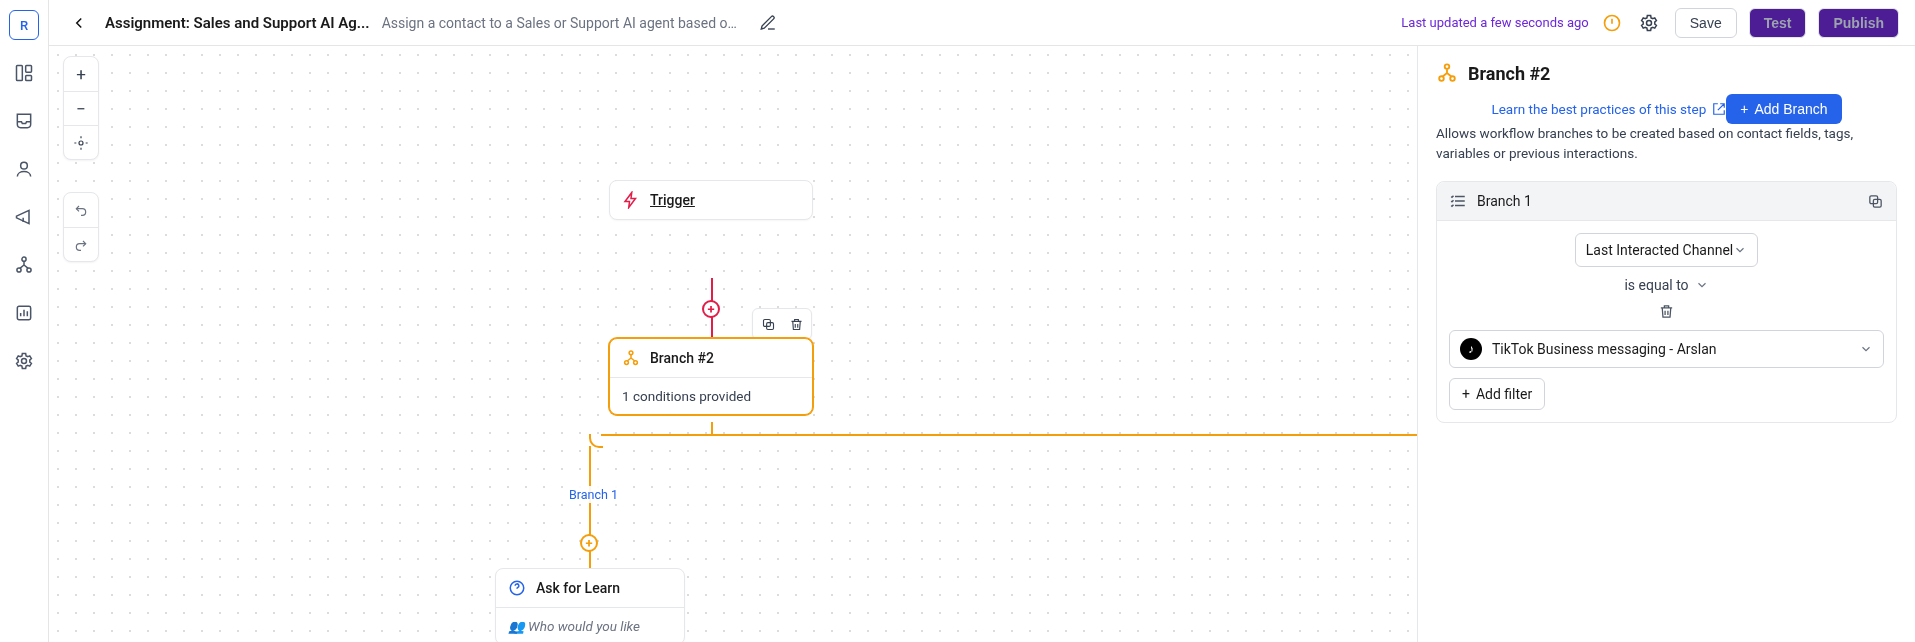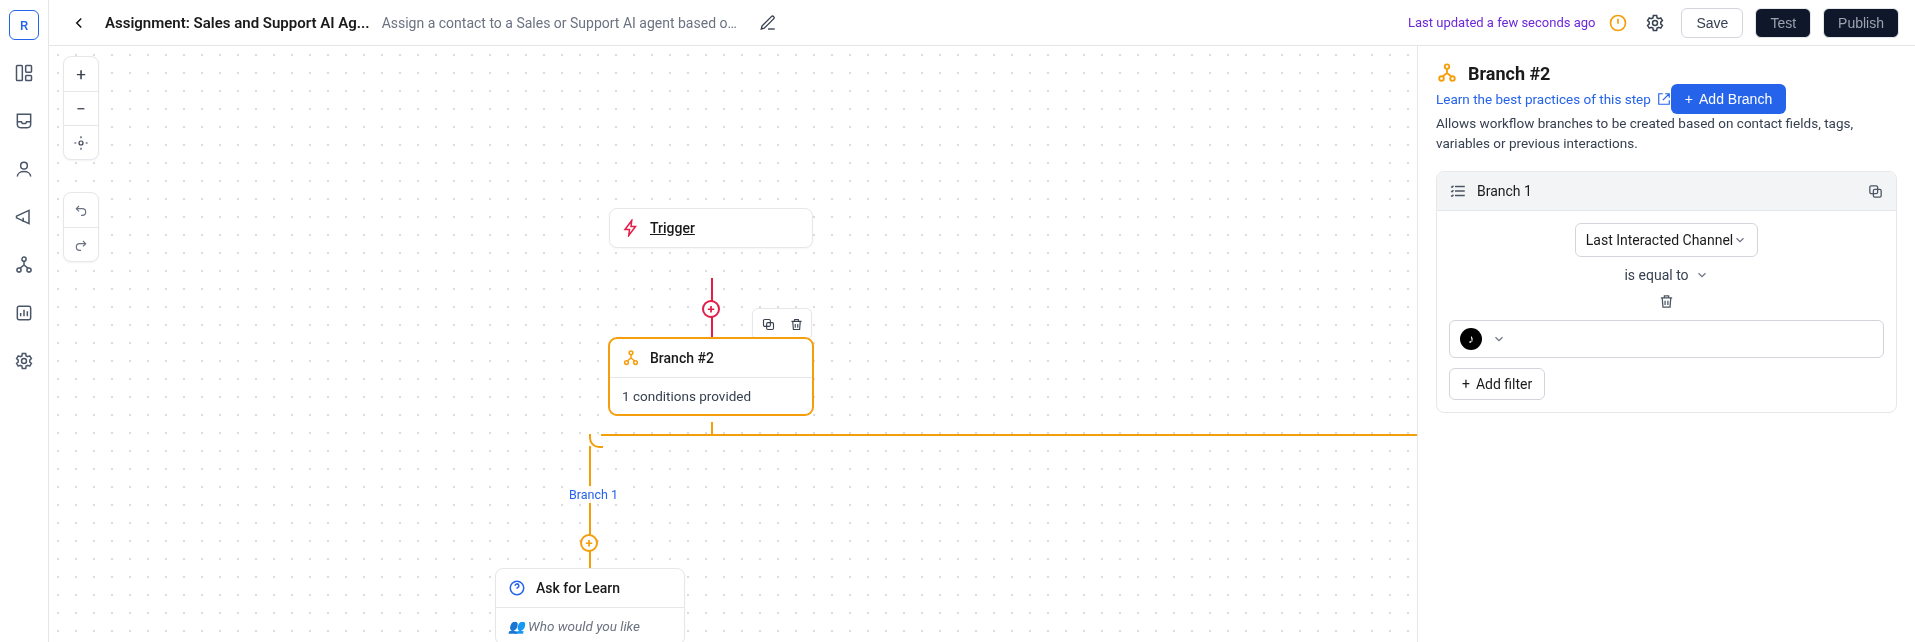--- a/index.html
+++ b/index.html
@@ -19,21 +19,21 @@
 .header { height: 46px; border-bottom: 1px solid #e5e5e5; display: flex; align-items: center; padding: 0 16px; gap: 12px; }
 .header .back { width: 28px; height: 28px; display: flex; align-items: center; justify-content: center; cursor: pointer; }
 .header .title { font-weight: 600; font-size: 15px; color: #1a1a1a; max-width: 280px; white-space: nowrap; overflow: hidden; text-overflow: ellipsis; }
 .header .subtitle { color: #6b7280; font-size: 14px; max-width: 360px; white-space: nowrap; overflow: hidden; text-overflow: ellipsis; }
 .header .edit-btn { width: 28px; height: 28px; display: flex; align-items: center; justify-content: center; cursor: pointer; color: #374151; }
 .header .spacer { flex: 1; }
 .header .upd { color: #6d28d9; font-size: 13px; }
 .header .warn { color: #f59e0b; width: 22px; height: 22px; display: flex; align-items: center; justify-content: center; }
 .header .gear { width: 28px; height: 28px; display: flex; align-items: center; justify-content: center; cursor: pointer; color: #374151; }
 .header .hbtn { border: 1px solid #d1d5db; background: #fff; border-radius: 6px; padding: 6px 14px; font-size: 14px; color: #374151; cursor: pointer; }
-.header .hbtn.disabled { background: #0f172a; color: #9ca3af; border-color: #e5e7eb; cursor: default; }
+.header .hbtn.disabled { background: #4c1d95; color: #9ca3af; border-color: #e5e7eb; cursor: default; font-weight: bold; }
 
 .body { flex: 1; display: flex; position: relative; }
 
 
 .canvas-wrap { flex: 1; position: relative; background: #fff; overflow: hidden; }
 .dotgrid { position: absolute; inset: 0; background-image: radial-gradient(#dcdcdc 1px, transparent 1px); background-size: 18px 18px; }
 
 .zoom-panel { position: absolute; left: 14px; top: 10px; width: 36px; border: 1px solid #e5e7eb; border-radius: 8px; background: #fff; box-shadow: 0 1px 2px rgba(0,0,0,.05); display:flex; flex-direction: column; }
 .zoom-panel .zbtn { height: 34px; display: flex; align-items: center; justify-content: center; cursor: pointer; font-size: 17px; color: #374151; }
 .zoom-panel .zbtn + .zbtn { border-top: 1px solid #e5e7eb; }
@@ -60,21 +60,21 @@
 
 .conn-v { position: absolute; width: 2px; background: #e11d48; }
 .conn-v.orange { background: #f59e0b; }
 .plus-dot { position: absolute; width: 18px; height: 18px; border-radius: 50%; border: 2px solid #e11d48; background: #fff; display:flex; align-items:center; justify-content:center; color:#e11d48; font-size:13px; font-weight:700; cursor: pointer; }
 .plus-dot.orange { border-color: #f59e0b; color: #f59e0b; }
 
 
 .panel { width: 498px; border-left: 1px solid #e5e7eb; padding: 16px 18px; overflow: auto; }
 .panel .ptitle { display: flex; align-items: center; gap: 10px; font-size: 18px; font-weight: 700; }
 .panel .ptitle .picn { color: #f59e0b; }
-.panel .row1 { display: flex; align-items: center; justify-content: flex-start; }
+.panel .row1 { display: flex; align-items: center; justify-content: center; margin-top: 10px; }
 .panel .learn { color: #2563eb; font-size: 13.5px; display: inline-flex; align-items: center; gap: 6px; text-decoration: none; cursor: pointer; }
 .panel .addbranch { background: #2563eb; color: #fff; border: none; border-radius: 6px; padding: 7px 14px; font-size: 14px; display: inline-flex; align-items: center; gap: 6px; cursor: pointer; }
 .panel .desc { color: #374151; font-size: 13.5px; margin-top: 0; line-height: 1.45; }
 
 .bblock { border: 1px solid #e5e7eb; border-radius: 8px; margin-top: 18px; }
 .bhead { background: #f3f4f6; border-bottom: 1px solid #e5e7eb; border-radius: 8px 8px 0 0; padding: 10px 12px; display: flex; align-items: center; gap: 10px; }
 .bhead .bname { flex:1; font-size: 14px; }
 .bhead .copy { cursor:pointer; color:#4b5563; }
 .bbody { padding: 12px; display: flex; flex-direction: column; gap: 10px; }
 .frow { display: flex; align-items: center; gap: 10px; flex-direction: column; }
@@ -215,21 +215,21 @@
 
         <div class="conn-v orange" style="left:662px; top:376px; height:14px;"></div>
 
         <div class="hcurve" style="left:540px; top:388px; transform: scaleX(1);"></div>
         <div class="hline" style="left:552px; top:388px; width:110px;"></div>
         <div class="conn-v orange" style="left:540px; top:400px; height:130px;"></div>
         <div class="plus-dot orange" style="left:531px; top:488px;">+</div>
 
         <div class="hline" style="left:662px; top:388px; width:760px;"></div>
 
-        <div class="node trigger" style="left:560px; top:162px;text-decoration:underline;">
+        <div class="node trigger" style="left:560px; top:134px;text-decoration:underline;">
           <div class="nhead">
               <span class="nicn">
                 <svg width="18" height="18" viewBox="0 0 24 24" fill="none" stroke="currentColor" stroke-width="2">
                   <path d="M13 2L4 14h6l-1 8 9-12h-6z"></path>
                 </svg>
               </span>
               <span>Trigger</span>
             </div>
         </div>
 
@@ -336,20 +336,21 @@
                   </svg>
               </div>
               <span class="trash">
                   <svg width="17" height="17" viewBox="0 0 24 24" fill="none" stroke="currentColor" stroke-width="1.8">
                     <path d="M4 7h16M10 11v6M14 11v6M6 7l1 13h10l1-13M9 7V4h6v3"></path>
                   </svg>
                 </span>
             </div>
             <div class="valrow">
               <div class="tik">♪</div>
+              <div class="valtxt">TikTok Business messaging - Arslan</div>
               <svg width="14" height="14" viewBox="0 0 24 24" fill="none" stroke="#6b7280" stroke-width="2">
                   <path d="M6 9l6 6 6-6"></path>
                 </svg>
             </div>
             <div class="addfilter">
                 <span>+</span>
                 <span>Add filter</span>
               </div>
           </div>
         </div>

